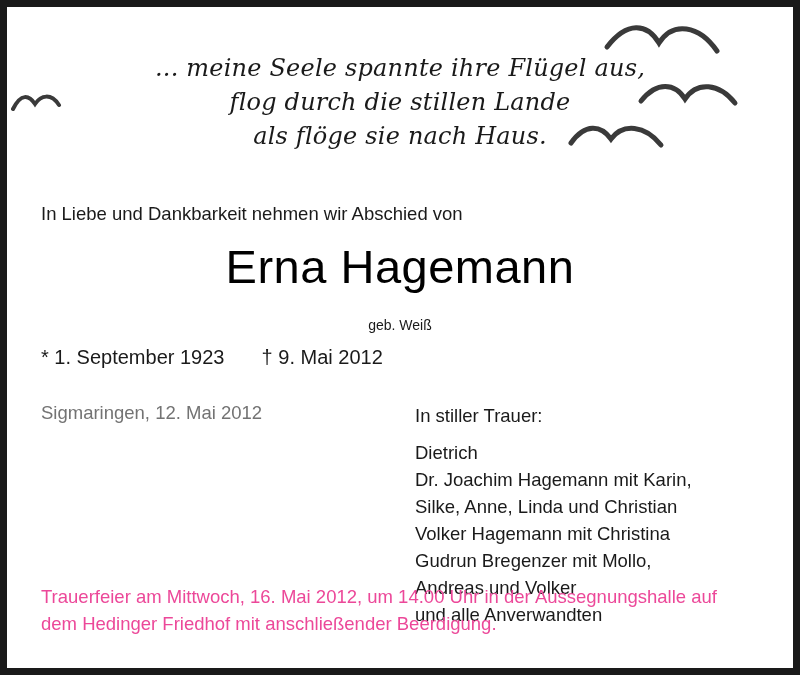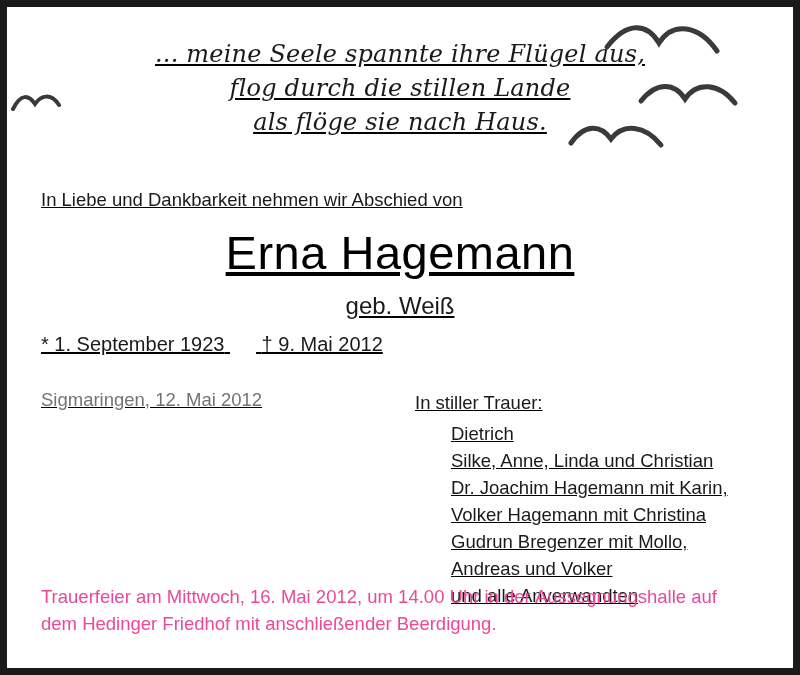--- a/index.html
+++ b/index.html
@@ -21,22 +21,21 @@
     height: 675px;
     background: #ffffff;
     border: 7px solid #1a1a1a;
     padding: 0;
   }
   .inner {
     position: relative;
     width: 100%;
     height: 100%;
     box-sizing: border-box;
-    padding: 22px 34px 18px 34px;
-    text-decoration: underline;
+    padding: 36px 34px 18px 34px;
   }
 
   
   .bird {
     position: absolute;
     pointer-events: none;
   }
   .bird svg { display: block; }
 
   
@@ -65,22 +64,22 @@
   .name {
     text-align: center;
     font-size: 47px;
     font-weight: 400;
     letter-spacing: 0.5px;
     margin-top: 14px;
     color: #000000;
   }
   .born-name {
     text-align: center;
-    font-size: 24px;
-    margin-top: 12px;
+    font-size: 14px;
+    margin-top: 23px;
     color: #1a1a1a;
   }
   .dates {
     text-align: left;
     font-size: 20px;
     margin-top: 13px;
     color: #1a1a1a;
   }
   .dates .sep { display: inline-block; width: 26px; }
 
@@ -94,22 +93,22 @@
     flex: 0 0 374px;
     font-size: 18.5px;
     color: #737373;
   }
   .col-right {
     flex: 1 1 auto;
     font-size: 18.5px;
     color: #1a1a1a;
     line-height: 1.46;
   }
-  .col-right .heading { margin-bottom: 4px; }
-  .col-right .mourner { white-space: nowrap; margin-left: 36px; }
+  .col-right .heading { margin-bottom: 10px; }
+  .col-right .mourner { white-space: nowrap; }
 
   
   .footer {
     position: absolute;
     left: 34px;
     right: 34px;
     bottom: 30px;
     font-size: 18.5px;
     line-height: 1.5;
     color: #ec4899;
@@ -161,22 +160,22 @@
       <span>† 9. Mai 2012</span>
     </div>
 
     <div class="columns">
       <div class="col-left">
         <div>Sigmaringen, 12. Mai 2012</div>
       </div>
       <div class="col-right">
         <div class="heading">In stiller Trauer:</div>
         <div class="mourner">Dietrich</div>
+        <div class="mourner">Dr. Joachim Hagemann mit Karin,</div>
         <div class="mourner">Silke, Anne, Linda und Christian</div>
-        <div class="mourner">Dr. Joachim Hagemann mit Karin,</div>
         <div class="mourner">Volker Hagemann mit Christina</div>
         <div class="mourner">Gudrun Bregenzer mit Mollo,</div>
         <div class="mourner">Andreas und Volker</div>
         <div class="mourner">und alle Anverwandten</div>
       </div>
     </div>
 
     <div class="footer">
       <div>Trauerfeier am Mittwoch, 16. Mai 2012, um 14.00 Uhr in der Aussegnungshalle auf</div>
       <div>dem Hedinger Friedhof mit anschließender Beerdigung.</div>

